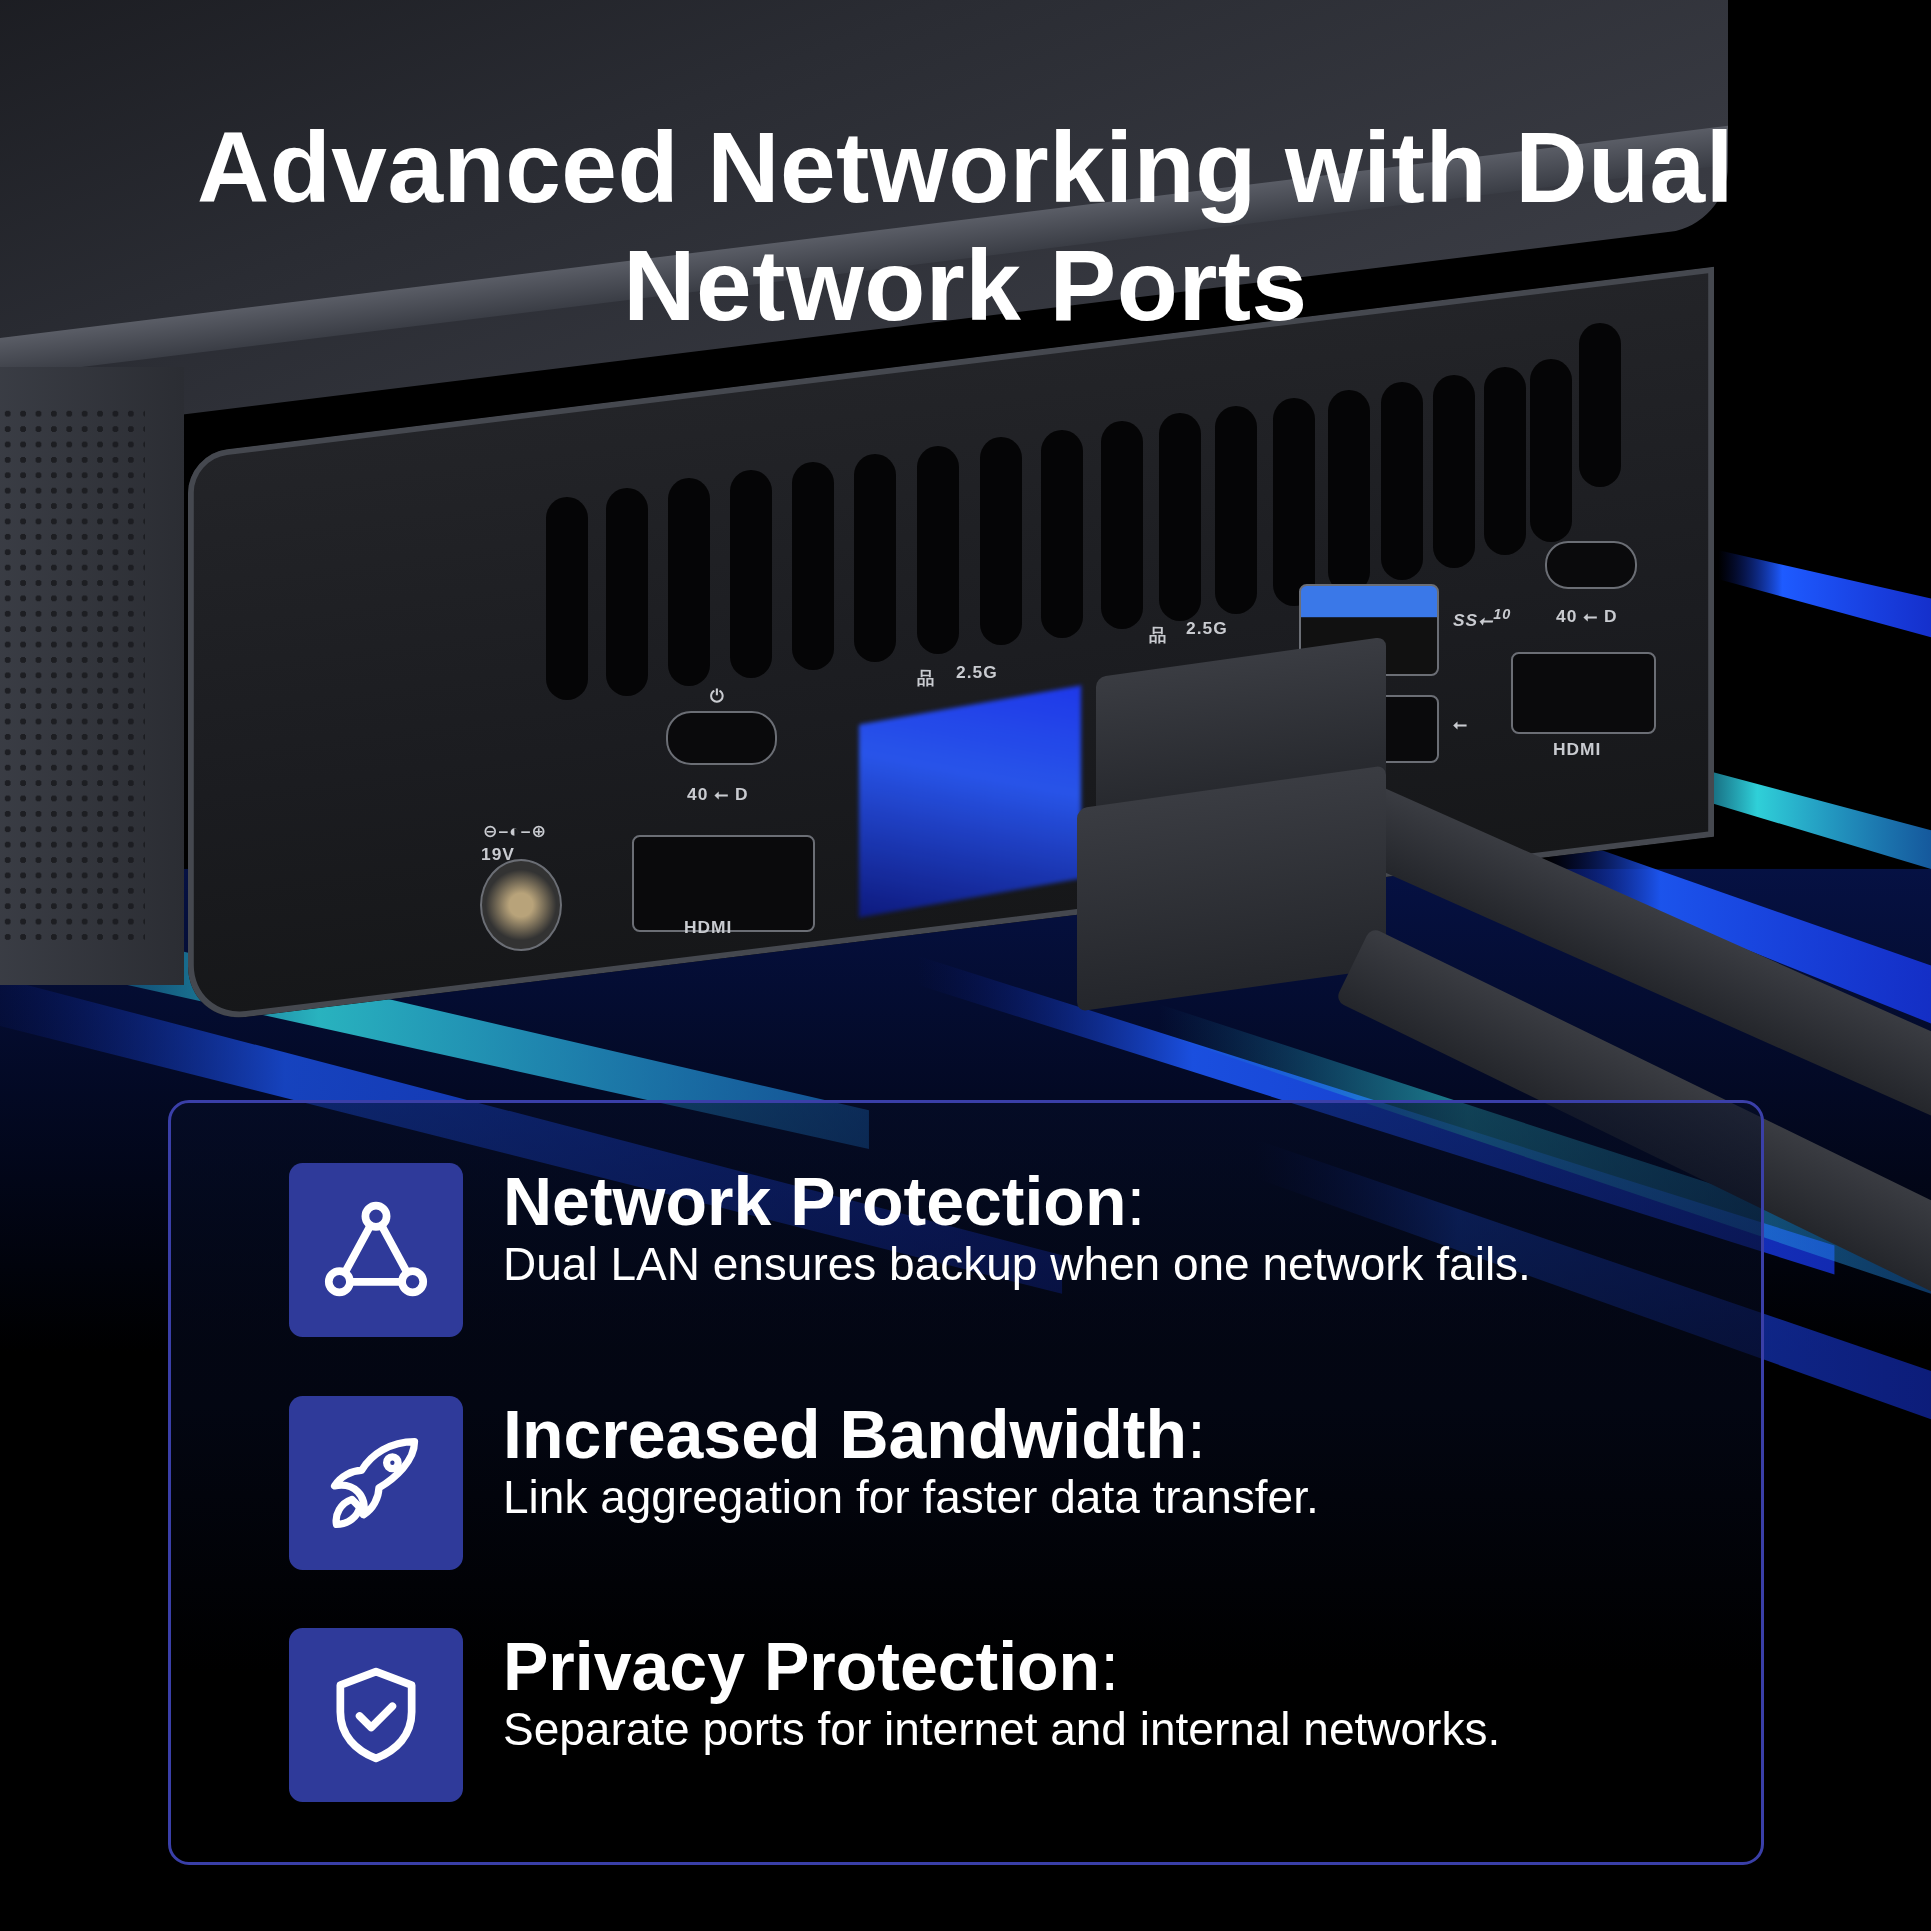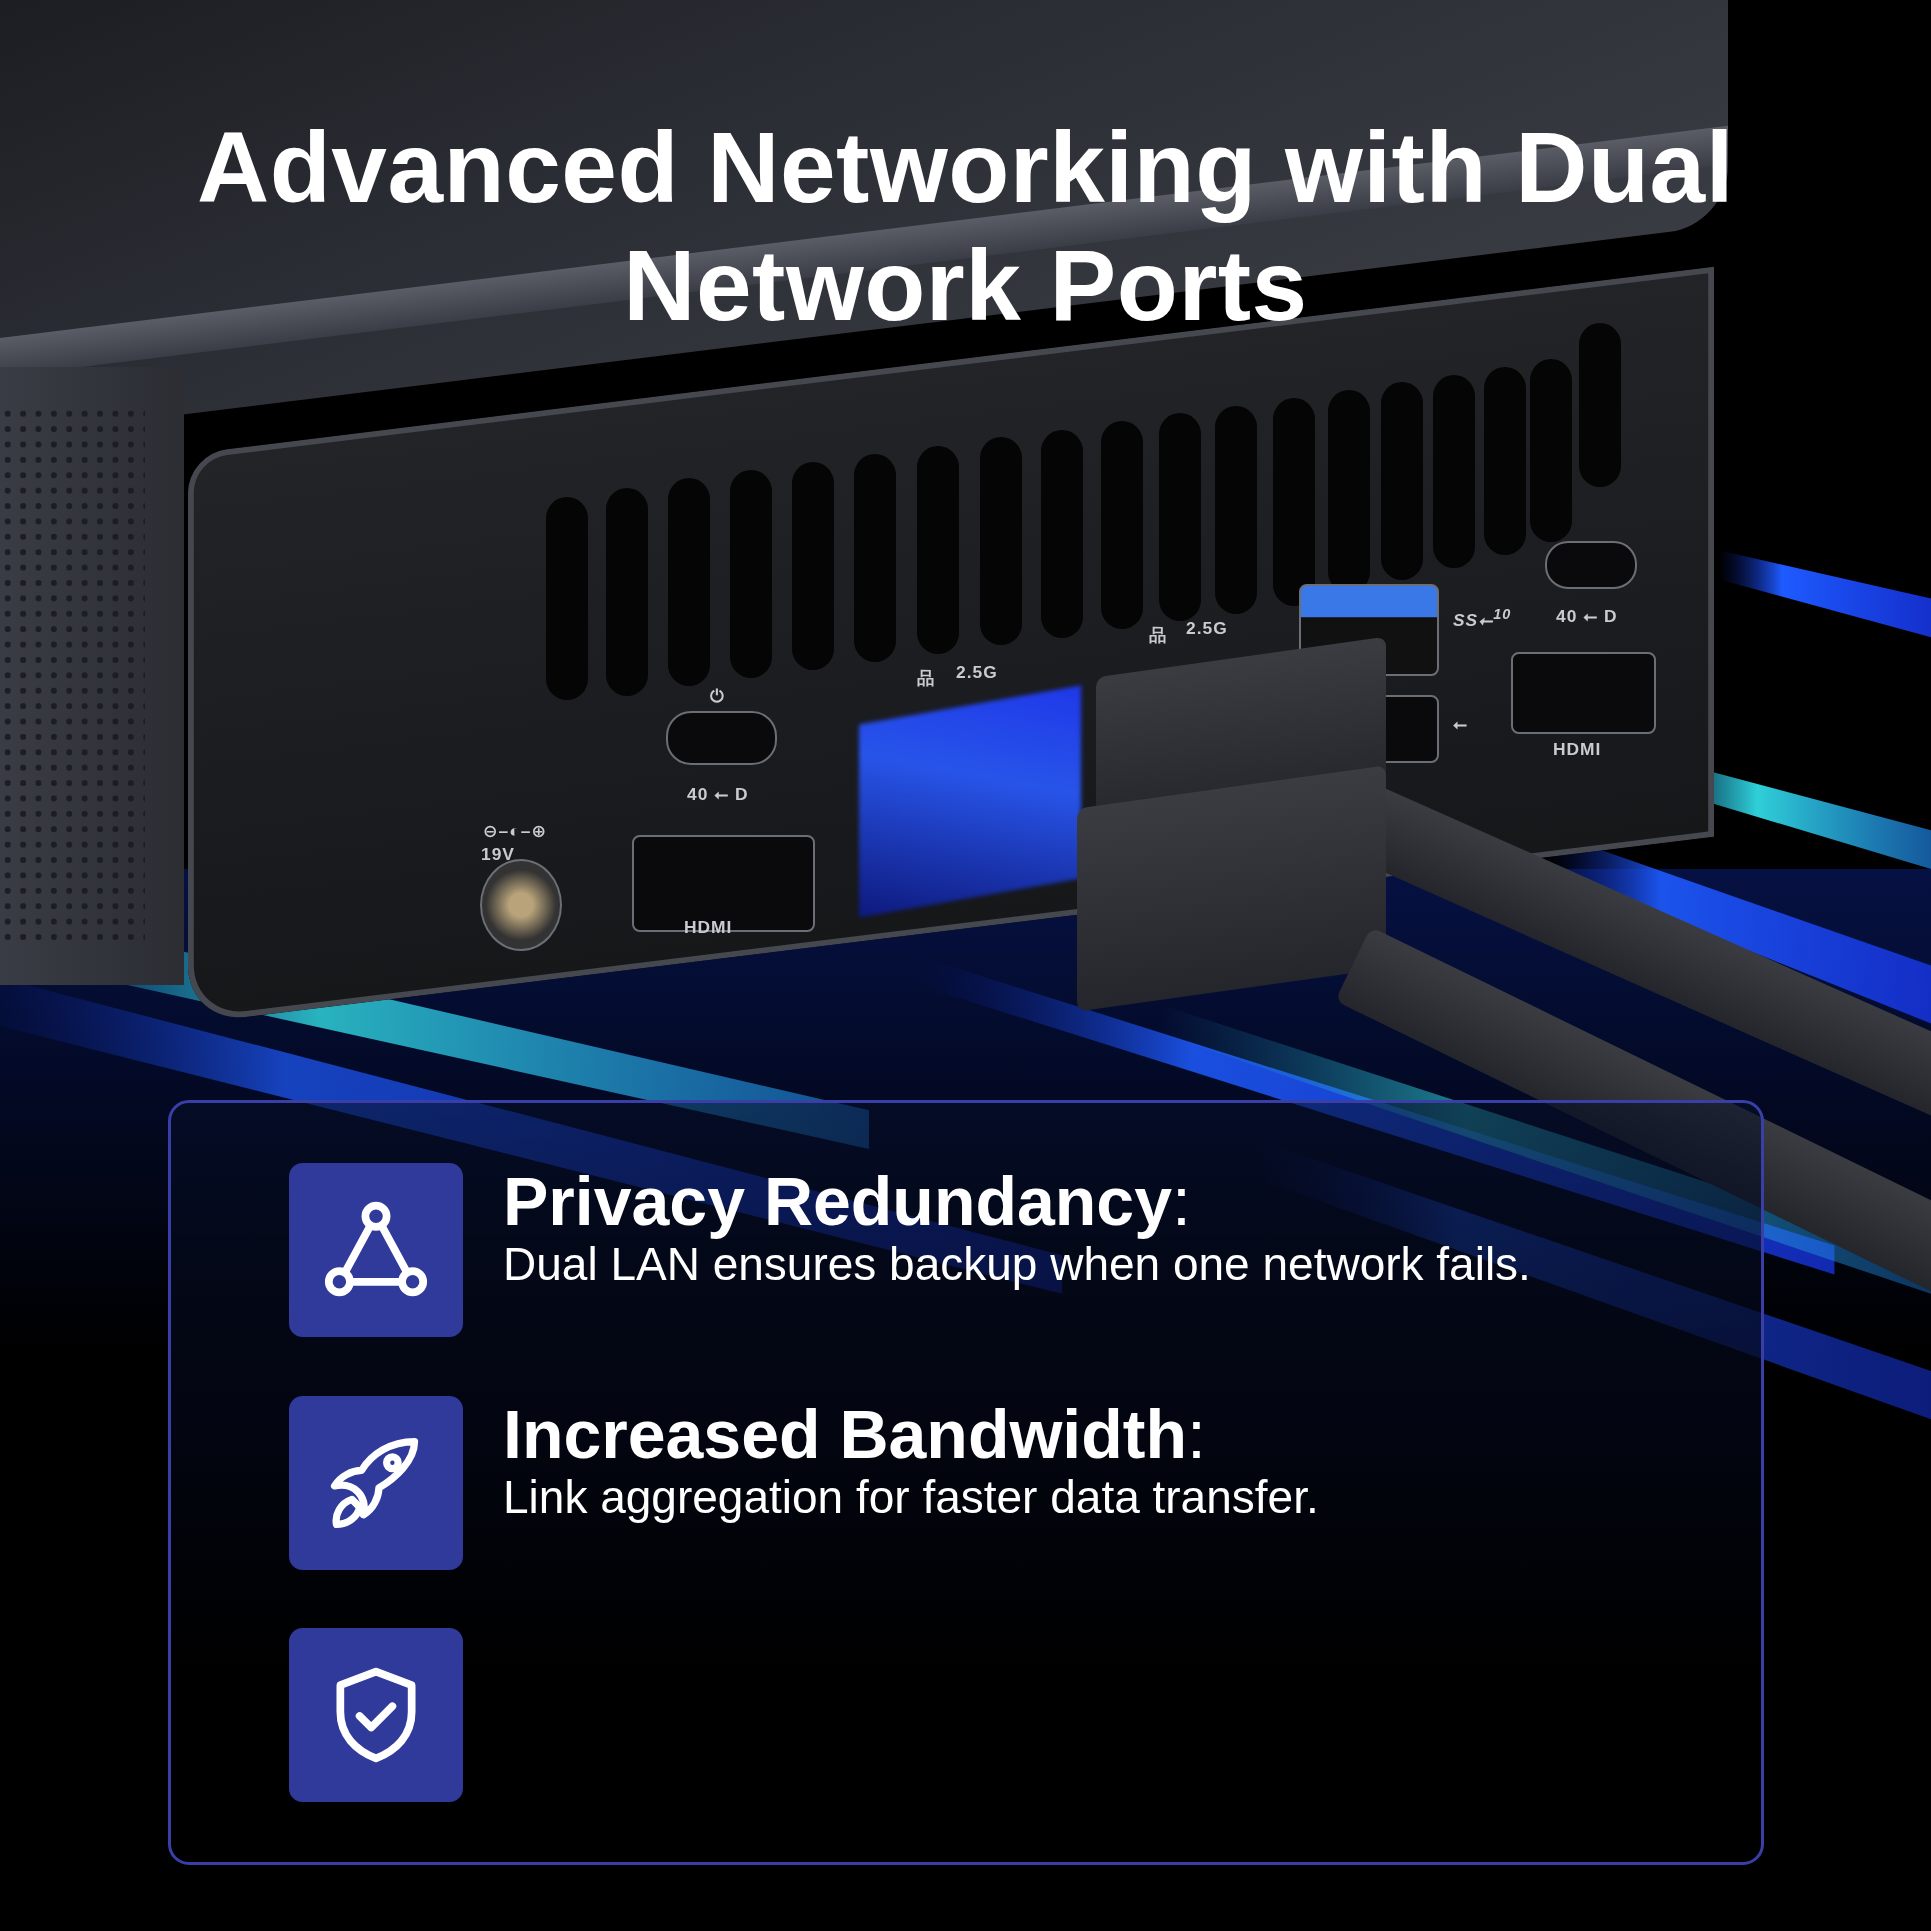--- a/index.html
+++ b/index.html
@@ -182,21 +182,21 @@
       <svg width="106" height="106" viewBox="0 0 110 110" fill="none" stroke="#fff" stroke-width="8" stroke-linecap="round">
         <circle cx="55" cy="20" r="11"></circle>
         <circle cx="17" cy="88" r="11"></circle>
         <circle cx="93" cy="88" r="11"></circle>
         <line x1="49" y1="30" x2="23" y2="78"></line>
         <line x1="61" y1="30" x2="87" y2="78"></line>
         <line x1="28" y1="88" x2="82" y2="88"></line>
       </svg>
     </div>
     <div class="feature-text">
-      <div class="feature-heading"><span>Privacy Redundancy</span><span class="colon">:</span></div>
+      <div class="feature-heading"><span>Network Protection</span><span class="colon">:</span></div>
       <div class="feature-desc">Dual LAN ensures backup when one network fails.</div>
     </div>
   </div>
 
   <div class="feature" style="top:293px;">
     <div class="feature-icon-box">
       <svg width="106" height="106" viewBox="0 0 110 110" fill="none" stroke="#fff" stroke-width="7.5" stroke-linejoin="round" stroke-linecap="round">
         <path d="M95 12 C70 12 50 25 40 42 C30 42 18 48 12 58 C22 56 30 58 36 64 C42 70 44 78 42 88 C52 82 58 70 58 60 C75 50 95 32 95 12 Z"></path>
         <circle cx="72" cy="34" r="6"></circle>
         <path d="M30 72 C18 76 12 88 14 98 C26 98 36 90 38 80 Z"></path>
@@ -208,16 +208,20 @@
     </div>
   </div>
 
   <div class="feature" style="top:525px;">
     <div class="feature-icon-box">
       <svg width="106" height="106" viewBox="0 0 110 110" fill="none" stroke="#fff" stroke-width="8" stroke-linejoin="round" stroke-linecap="round">
         <path d="M55 10 L92 24 L92 52 C92 76 76 92 55 100 C34 92 18 76 18 52 L18 24 Z"></path>
         <path d="M38 56 L50 68 L72 46"></path>
       </svg>
     </div>
+    <div class="feature-text">
+      <div class="feature-heading"><span>Privacy Protection</span><span class="colon">:</span></div>
+      <div class="feature-desc">Separate ports for internet and internal networks.</div>
+    </div>
   </div>
 
 </section>
 
 
 </body></html>

